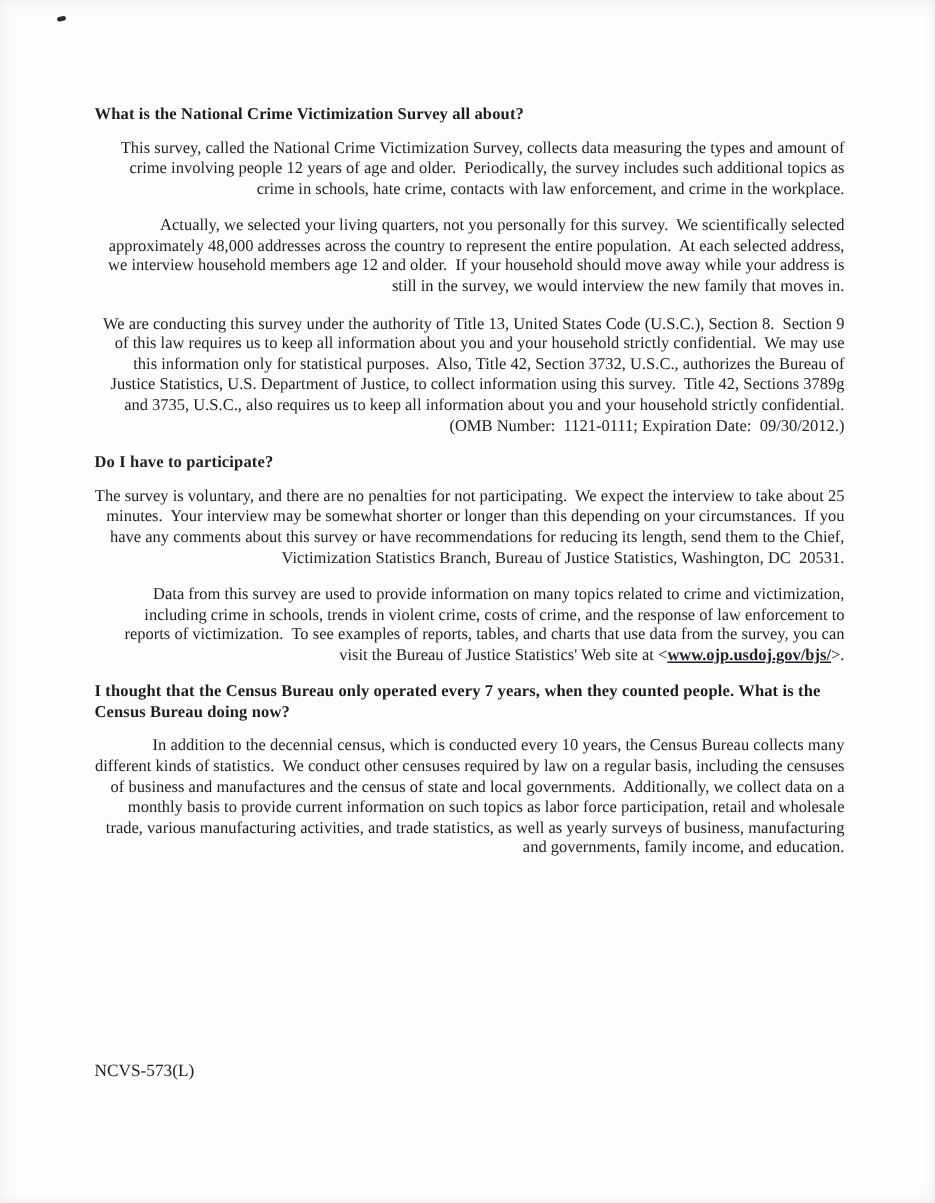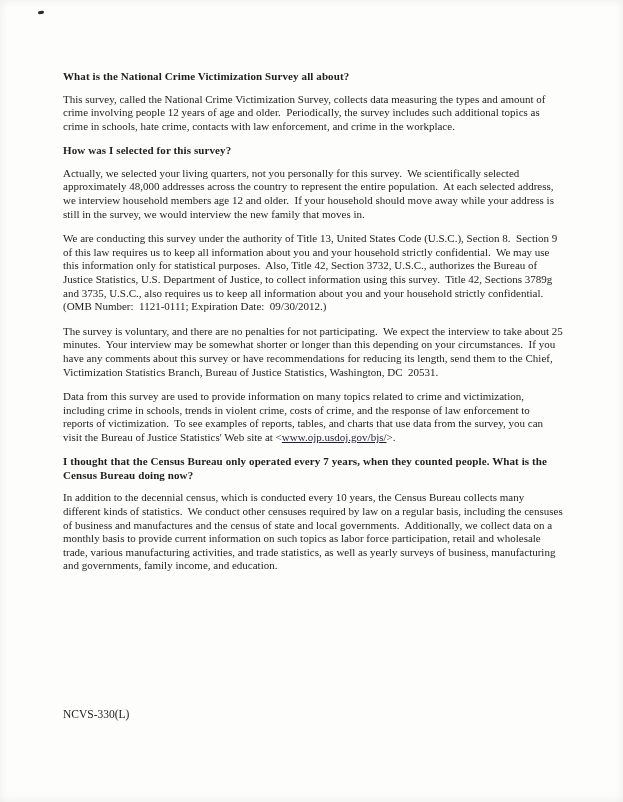--- a/index.html
+++ b/index.html
@@ -45,26 +45,27 @@
     line-height: 13.5px;
     font-weight: bold;
     margin: 0 0 9px 0;
     letter-spacing: 0.1px;
   }
   p {
     font-size: 11px;
     line-height: 13.6px;
     margin: 0 0 11px 0;
     white-space: pre-wrap;
-    text-align: left;
+    text-align: right;
   }
   .link {
     text-decoration: underline;
     color: #1e1e2e;
     cursor: pointer;
+    font-weight: bold;
   }
   .footer {
     position: absolute;
     left: 63px;
     top: 708px;
     font-size: 11.5px;
     color: #1e1e1e;
   }
 </style>
 </head>
@@ -75,38 +76,38 @@
   <div class="scan-speck"></div>
 
   <div class="content">
 
     <section>
       <h2>What is the National Crime Victimization Survey all about?</h2>
       <p>This survey, called the National Crime Victimization Survey, collects data measuring the types and amount of crime involving people 12 years of age and older.  Periodically, the survey includes such additional topics as crime in schools, hate crime, contacts with law enforcement, and crime in the workplace.</p>
     </section>
 
     <section>
-      <h2>How was I selected for this survey?</h2>
       <p>Actually, we selected your living quarters, not you personally for this survey.  We scientifically selected approximately 48,000 addresses across the country to represent the entire population.  At each selected address, we interview household members age 12 and older.  If your household should move away while your address is still in the survey, we would interview the new family that moves in.</p>
     </section>
 
     <section>
       <p>We are conducting this survey under the authority of Title 13, United States Code (U.S.C.), Section 8.  Section 9 of this law requires us to keep all information about you and your household strictly confidential.  We may use this information only for statistical purposes.  Also, Title 42, Section 3732, U.S.C., authorizes the Bureau of Justice Statistics, U.S. Department of Justice, to collect information using this survey.  Title 42, Sections 3789g and 3735, U.S.C., also requires us to keep all information about you and your household strictly confidential.  (OMB Number:  1121-0111; Expiration Date:  09/30/2012.)</p>
     </section>
 
     <section>
+      <h2>Do I have to participate?</h2>
       <p>The survey is voluntary, and there are no penalties for not participating.  We expect the interview to take about 25 minutes.  Your interview may be somewhat shorter or longer than this depending on your circumstances.  If you have any comments about this survey or have recommendations for reducing its length, send them to the Chief, Victimization Statistics Branch, Bureau of Justice Statistics, Washington, DC  20531.</p>
     </section>
 
     <section>
       <p><span>Data from this survey are used to provide information on many topics related to crime and victimization, including crime in schools, trends in violent crime, costs of crime, and the response of law enforcement to reports of victimization.  To see examples of reports, tables, and charts that use data from the survey, you can visit the Bureau of Justice Statistics' Web site at &lt;</span><span class="link">www.ojp.usdoj.gov/bjs/</span><span>&gt;.</span></p>
     </section>
 
     <section>
       <h2>I thought that the Census Bureau only operated every 7 years, when they counted people.  What is the Census Bureau doing now?</h2>
       <p>In addition to the decennial census, which is conducted every 10 years, the Census Bureau collects many different kinds of statistics.  We conduct other censuses required by law on a regular basis, including the censuses of business and manufactures and the census of state and local governments.  Additionally, we collect data on a monthly basis to provide current information on such topics as labor force participation, retail and wholesale trade, various manufacturing activities, and trade statistics, as well as yearly surveys of business, manufacturing and governments, family income, and education.</p>
     </section>
 
   </div>
 
-  <div class="footer">NCVS-330(L)</div>
+  <div class="footer">NCVS-573(L)</div>
 
 </div>
 
 </body></html>

